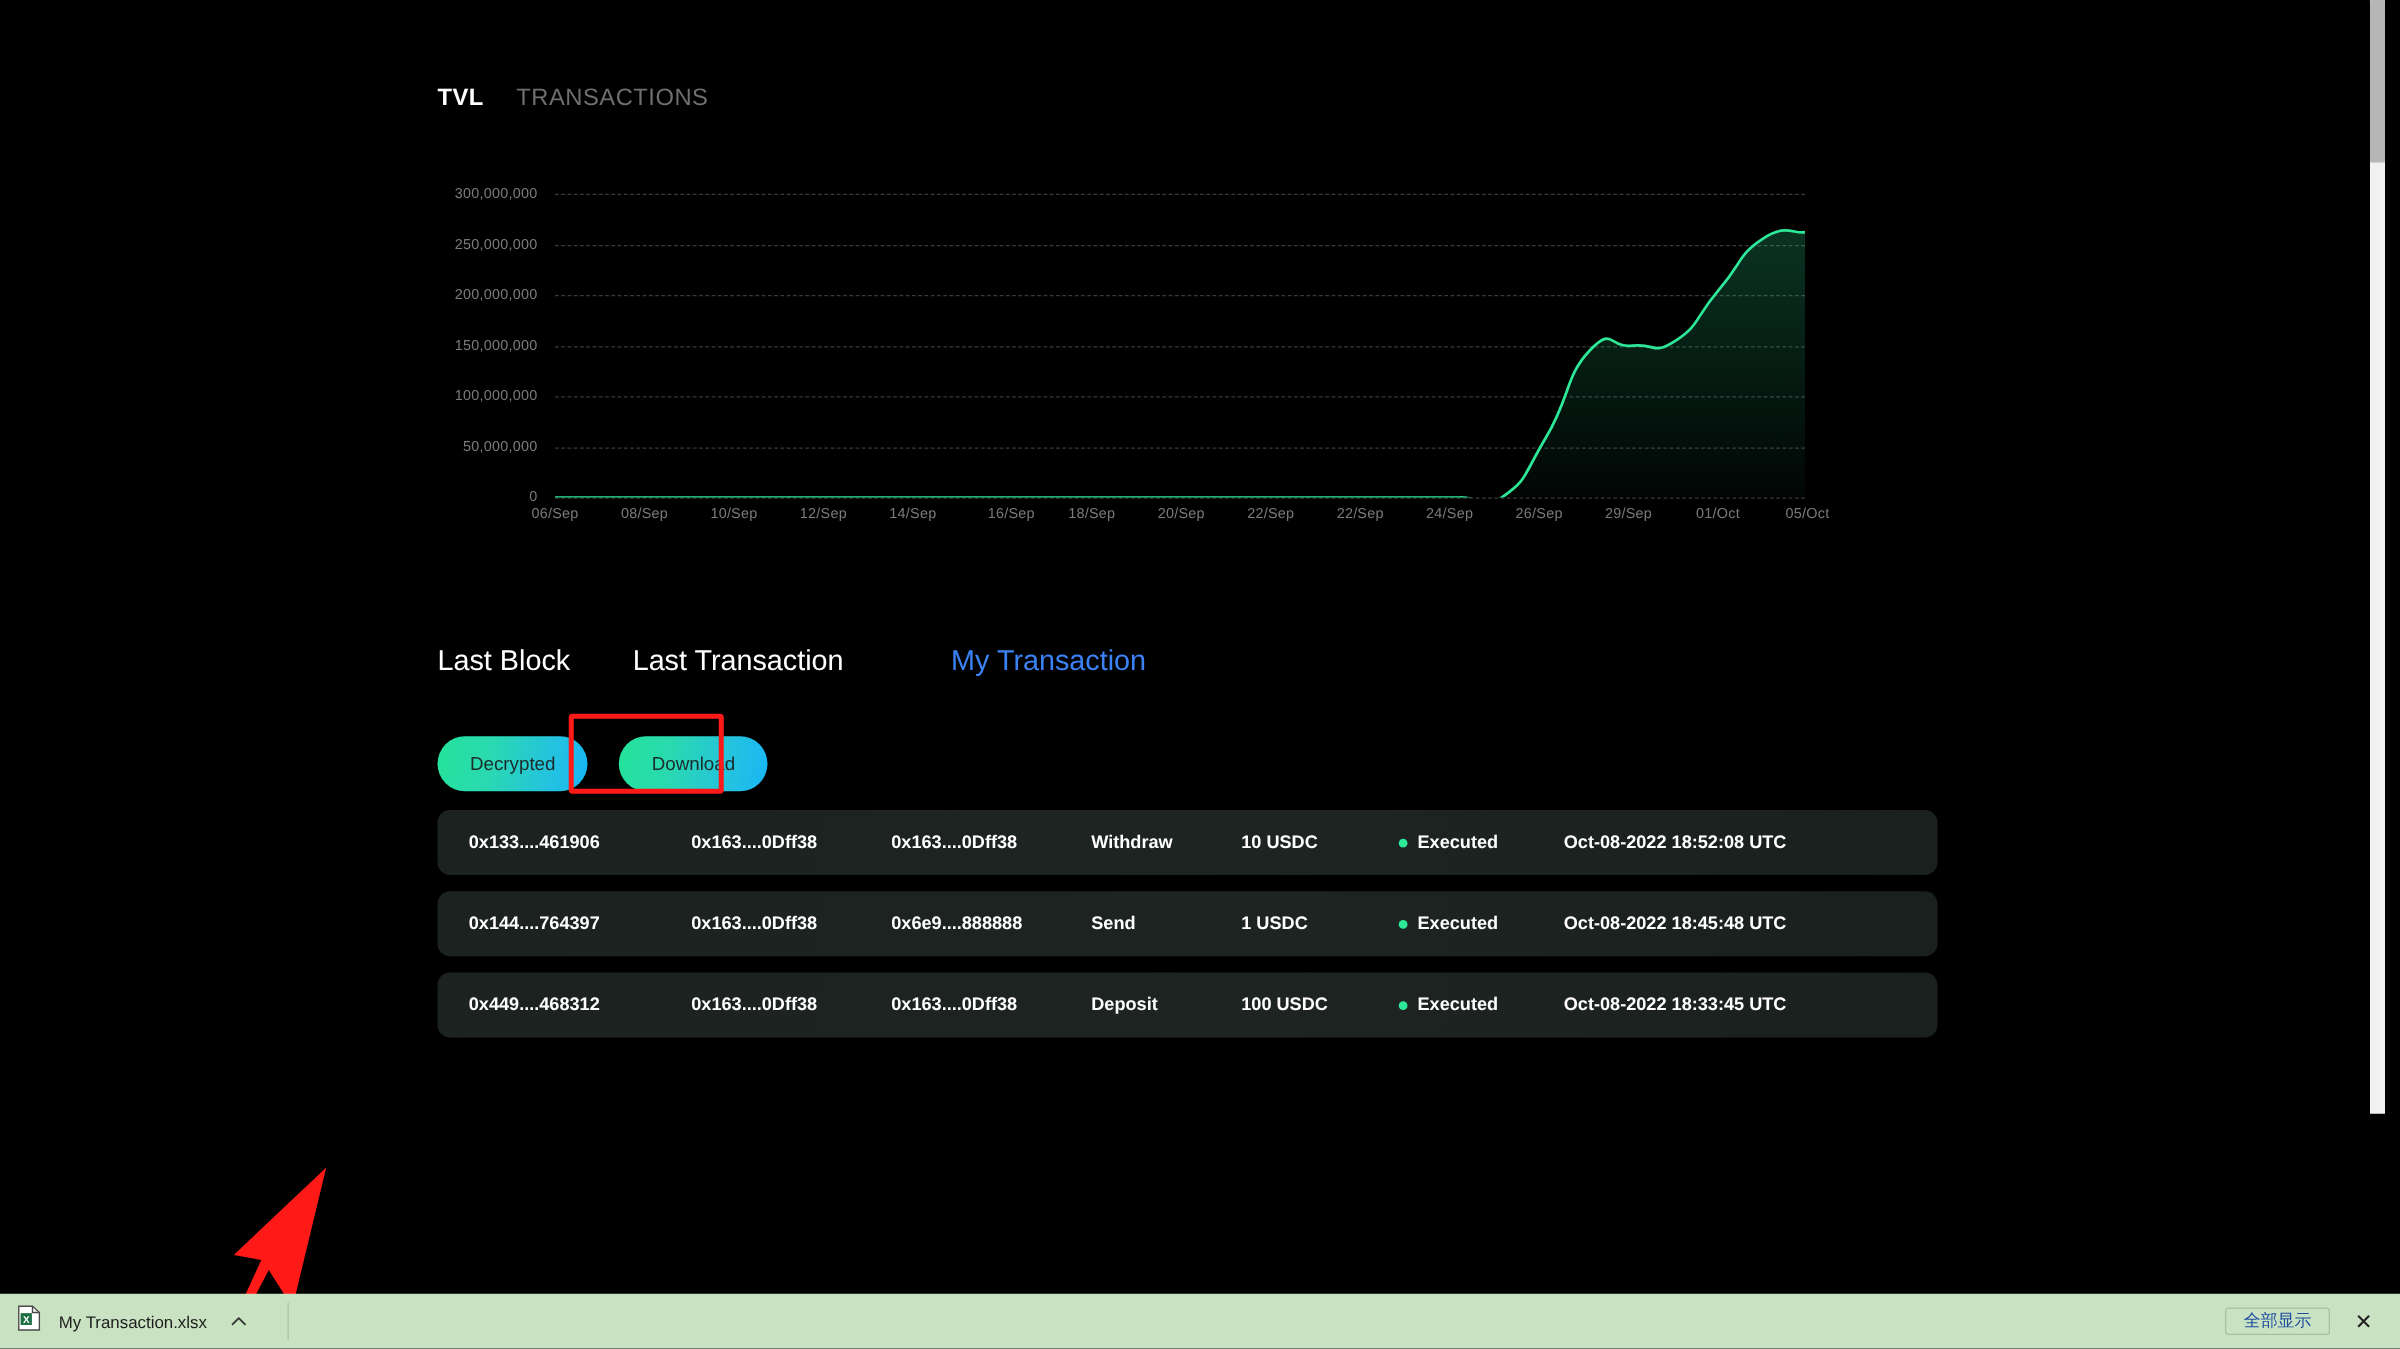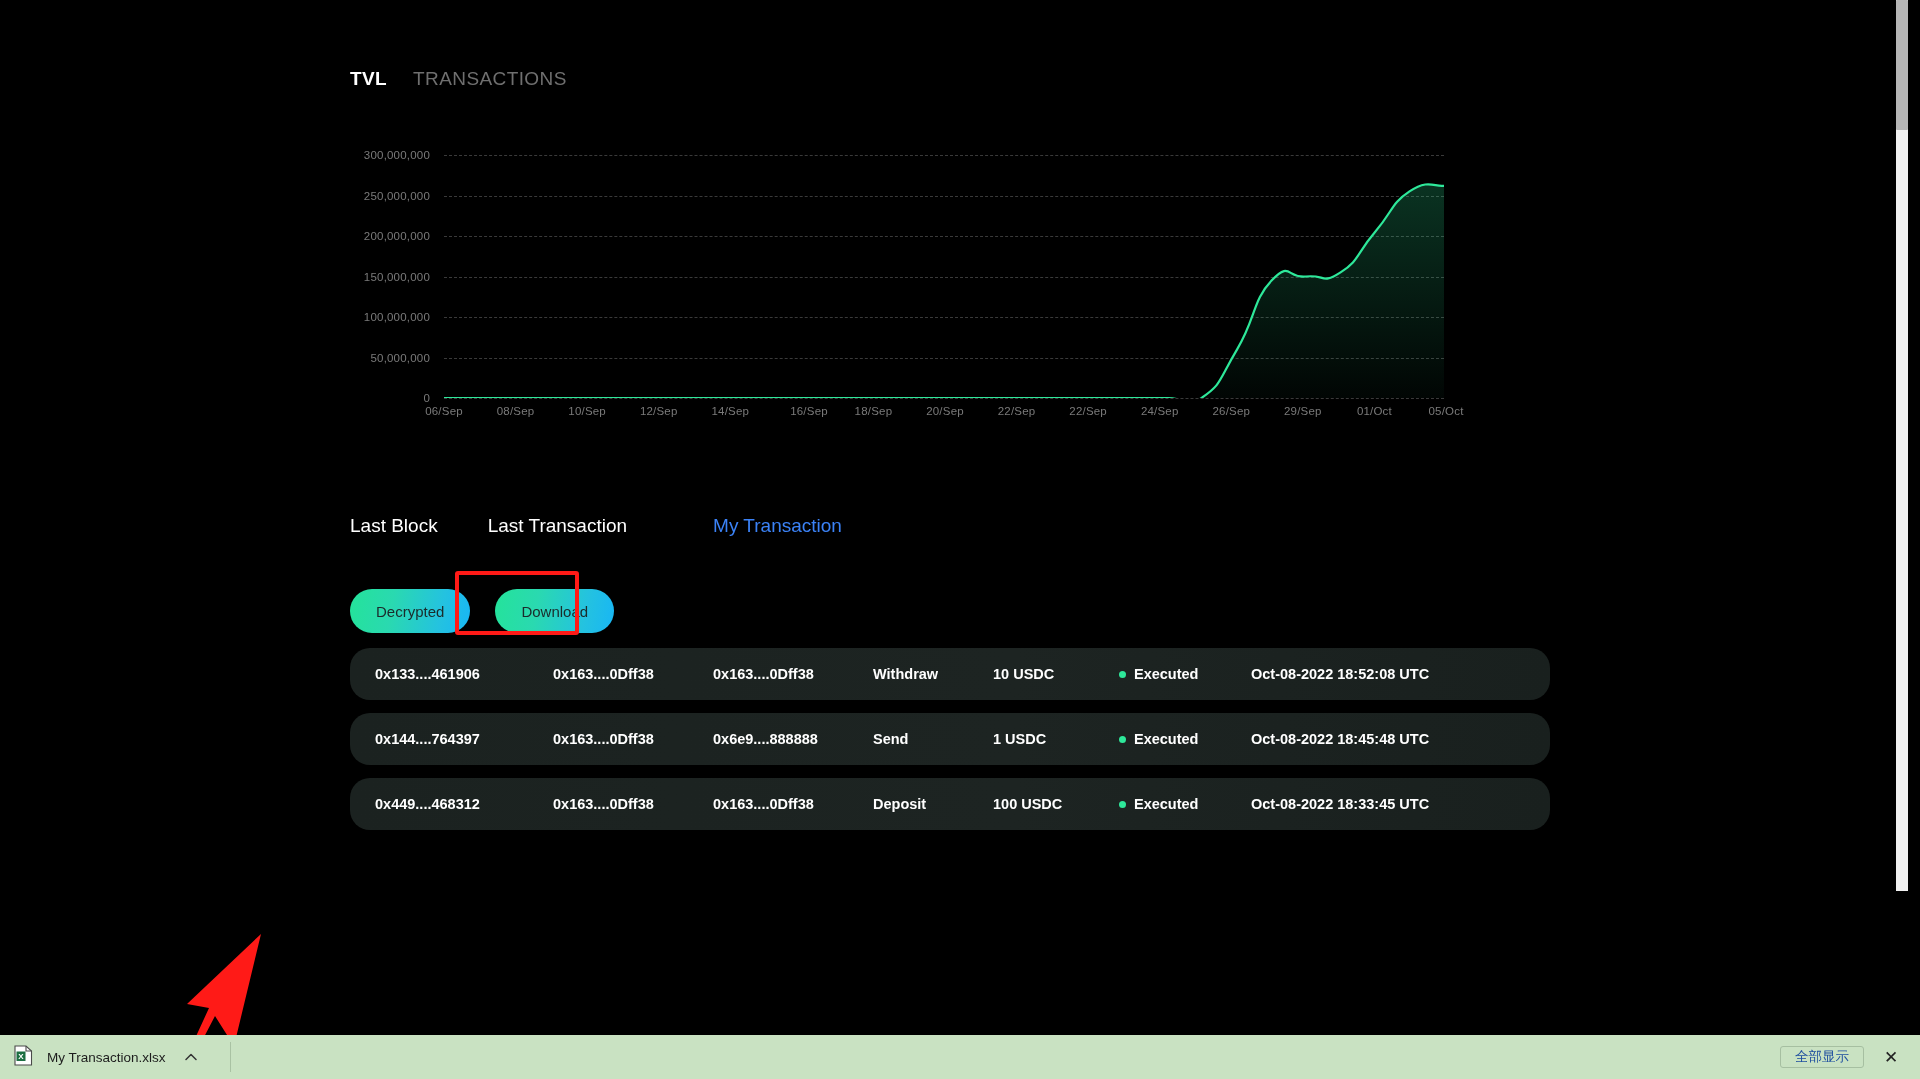--- a/index.html
+++ b/index.html
@@ -90,21 +90,21 @@
 
   
   #section-tabs {
     position: absolute;
     left: 350px; top: 515px;
     display: flex;
     align-items: baseline;
     gap: 50px;
   }
   .section-tab {
-    font-size: 19px;
+    font-size: 23px;
     cursor: pointer;
     white-space: nowrap;
   }
   .section-tab.inactive { color: #ffffff; }
   .section-tab.active { color: #3b82f6; margin-left: 36px; }
 
   
   #action-row {
     position: absolute;
     left: 350px; top: 589px;
@@ -152,21 +152,21 @@
     font-size: 14.5px;
     color: #8d8d8d;
     font-weight: 700;
   }
   .trow {
     display: flex;
     align-items: center;
     height: 52px;
     margin-bottom: 13px;
     padding: 0 25px;
-    border-radius: 20px;
+    border-radius: 10px;
     background: linear-gradient(95deg, #1b2220 0%, #1d2422 55%, #19201e 100%);
   }
   .trow > div {
     font-size: 14.5px;
     color: #ffffff;
     font-weight: 700;
     white-space: nowrap;
   }
   .c-hash   { width: 178px; }
   .c-from   { width: 160px; }

